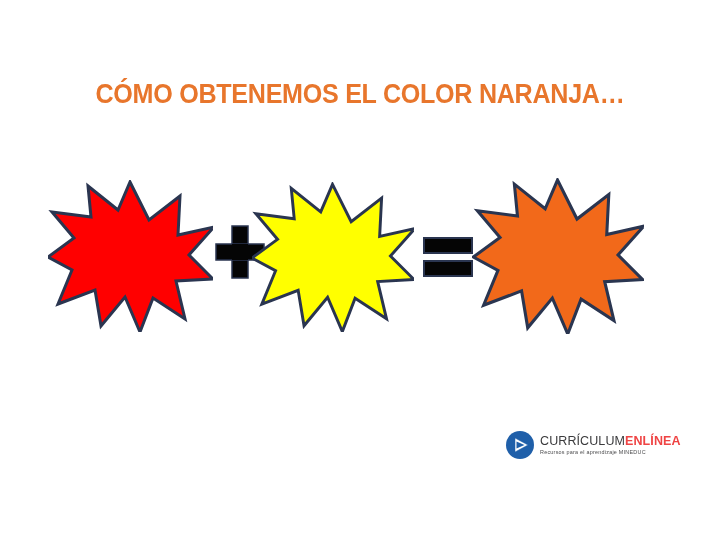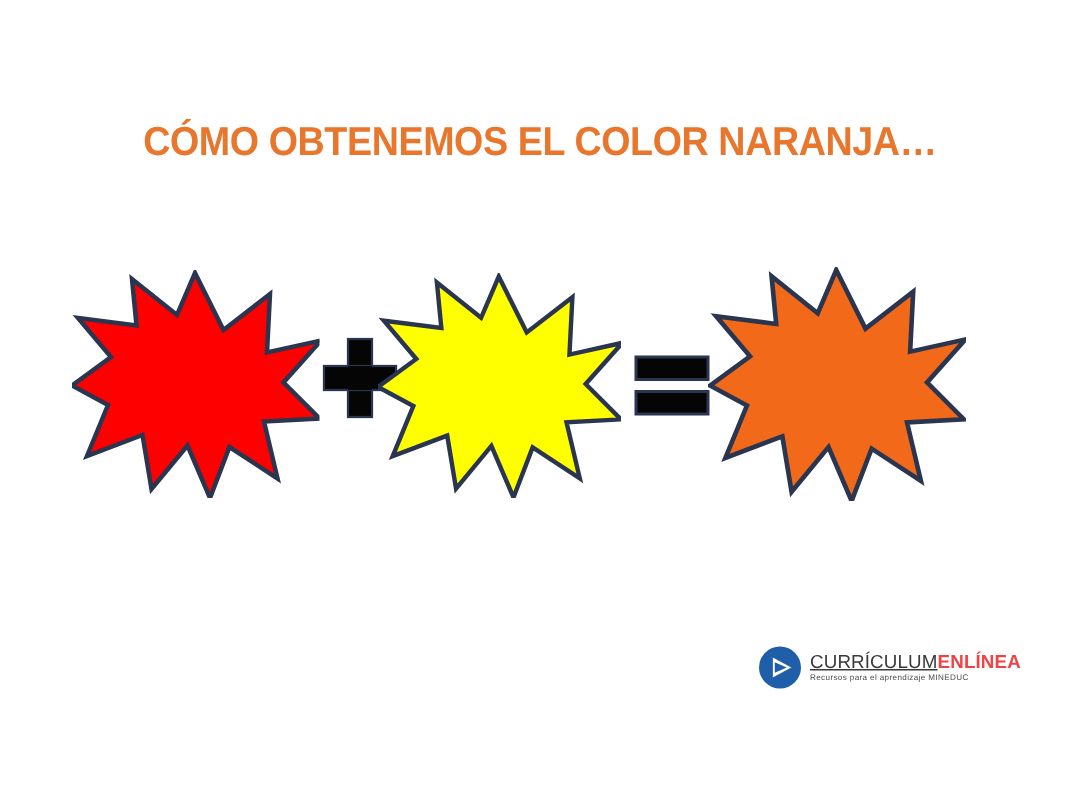--- a/index.html
+++ b/index.html
@@ -106,21 +106,20 @@
   #logo-wordmark {
     font-family: "Liberation Sans", sans-serif;
     font-size: 12.5px;
     letter-spacing: 0.1px;
     white-space: nowrap;
     line-height: 1.05;
   }
   #logo-word-main {
     color: #3A3A3C;
     font-weight: normal;
-    text-decoration: underline;
   }
   #logo-word-accent {
     color: #ef4444;
     font-weight: bold;
   }
   #logo-tagline {
     font-family: "Liberation Sans", sans-serif;
     font-size: 5.4px;
     color: #4A4A4C;
     letter-spacing: 0.25px;

